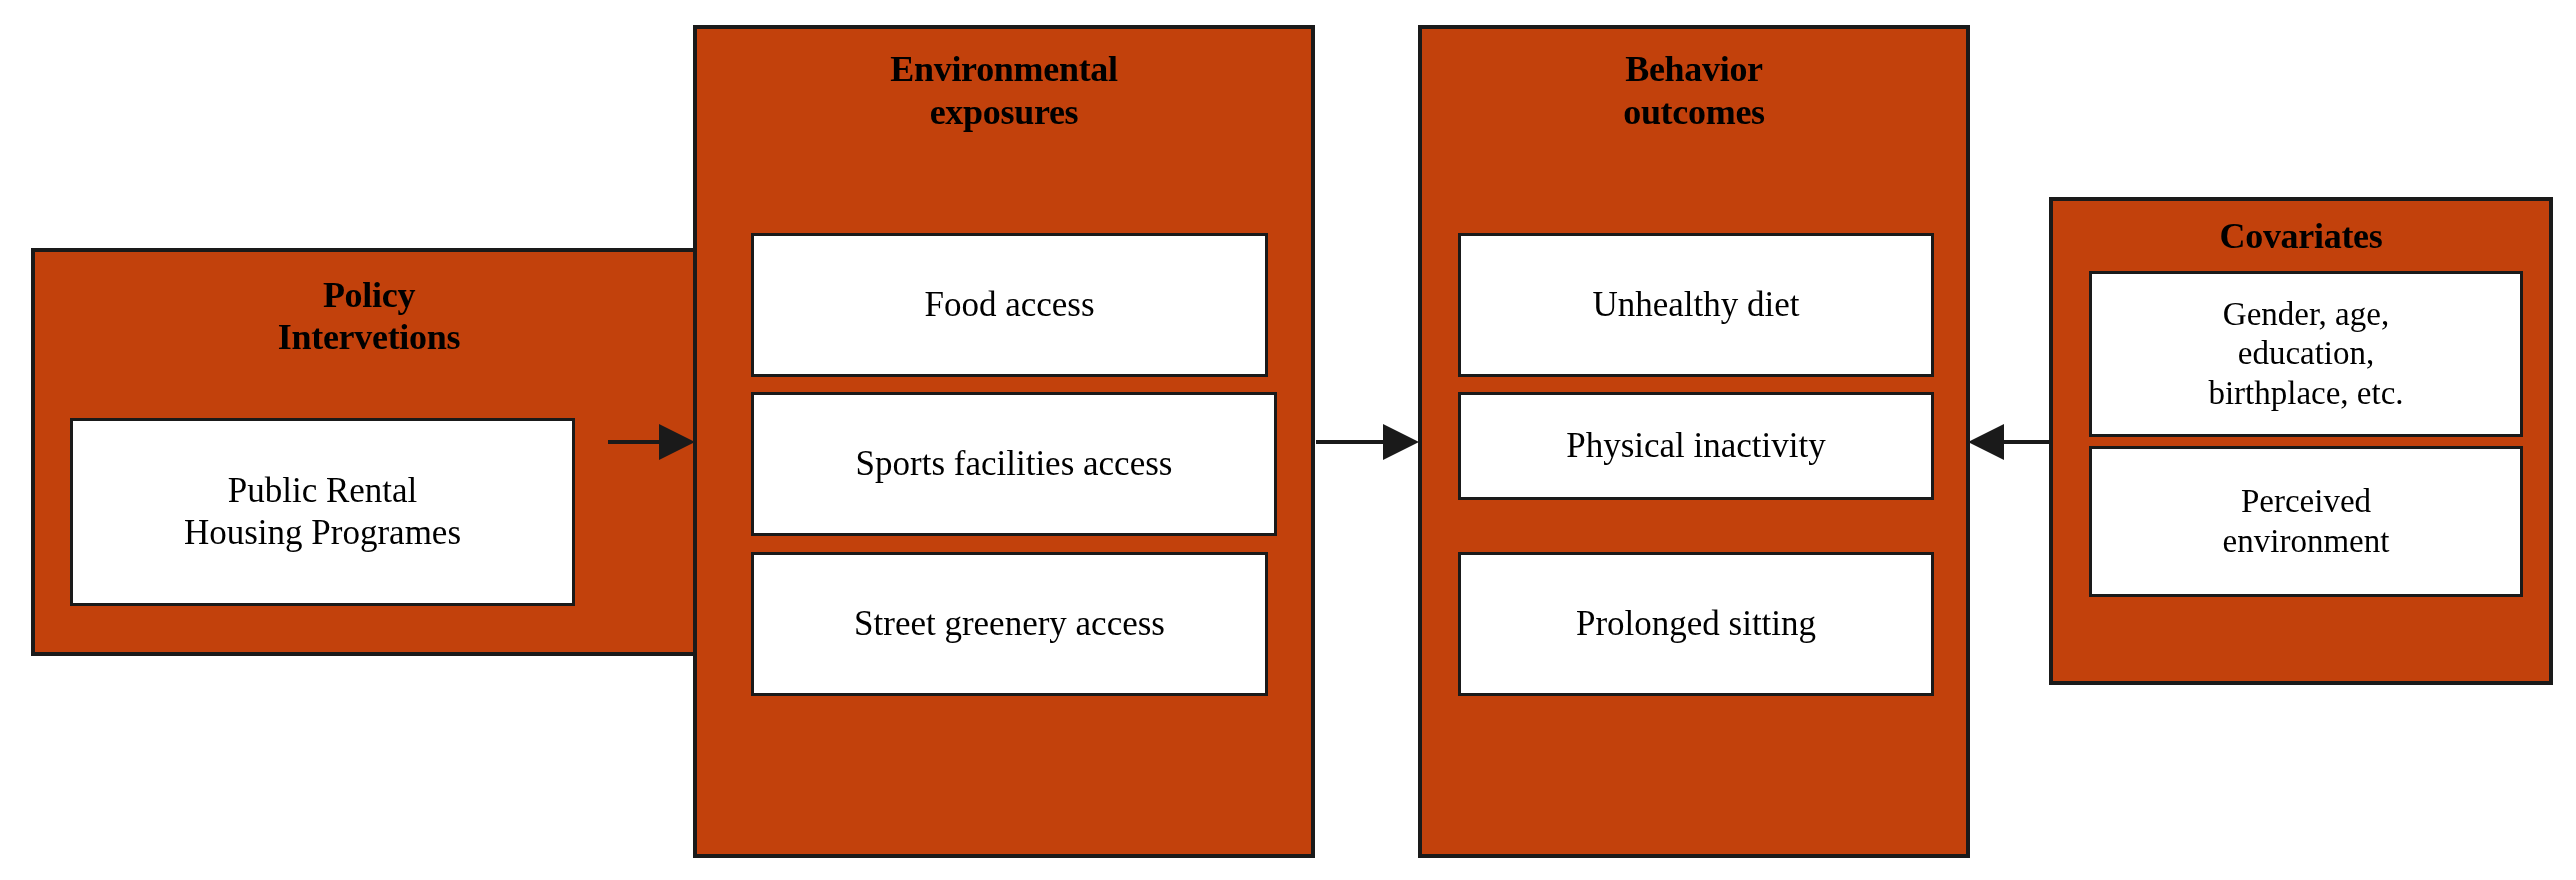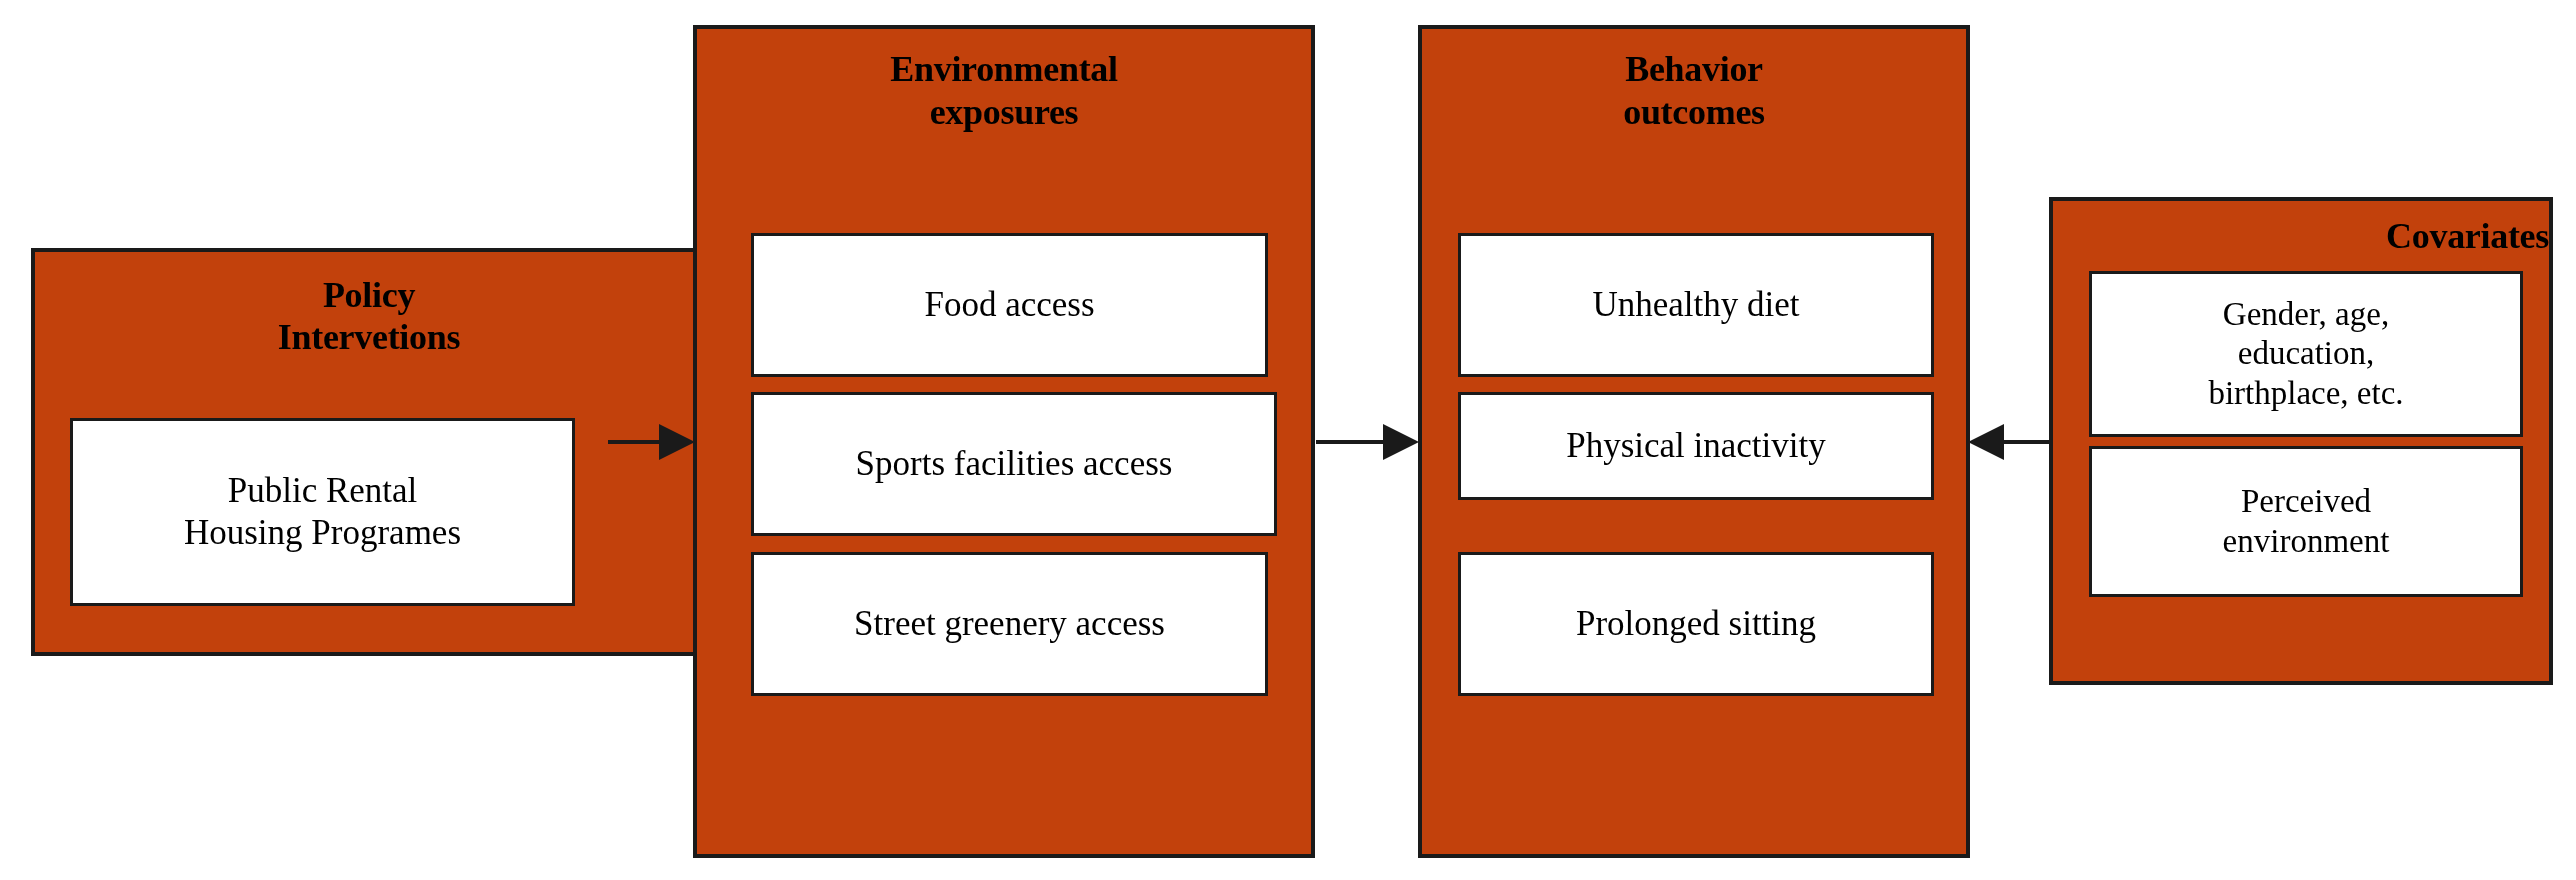--- a/index.html
+++ b/index.html
@@ -92,21 +92,21 @@
 
   
   #panel-behavior { left: 1418px; top: 25px; width: 552px; height: 833px; }
   #title-behavior { top: 19.4px; font-size: 36px; }
   #box-diet     { left: 36px; top: 204px; width: 476px; height: 144px; font-size: 35px; }
   #box-inactive { left: 36px; top: 363px; width: 476px; height: 108px; font-size: 35px; }
   #box-sitting  { left: 36px; top: 523px; width: 476px; height: 144px; font-size: 35px; }
 
   
   #panel-covariates { left: 2049px; top: 197px; width: 504px; height: 488px; }
-  #title-covariates { top: 14px; font-size: 36px; text-align: right; }
+  #title-covariates { top: 14px; font-size: 36px; }
   #box-demographics { left: 36px; top: 70px; width: 434px; height: 166px; font-size: 33px; }
   #box-perceived    { left: 36px; top: 245px; width: 434px; height: 151px; font-size: 33px; }
 
   
   #arrow-policy-to-env    { left: 608px; top: 440px; width: 87px; }
   #arrow-env-to-behavior  { left: 1316px; top: 440px; width: 103px; }
   #arrow-cov-to-behavior  { left: 1968px; top: 440px; width: 83px; }
 </style>
 </head>
 <body>

